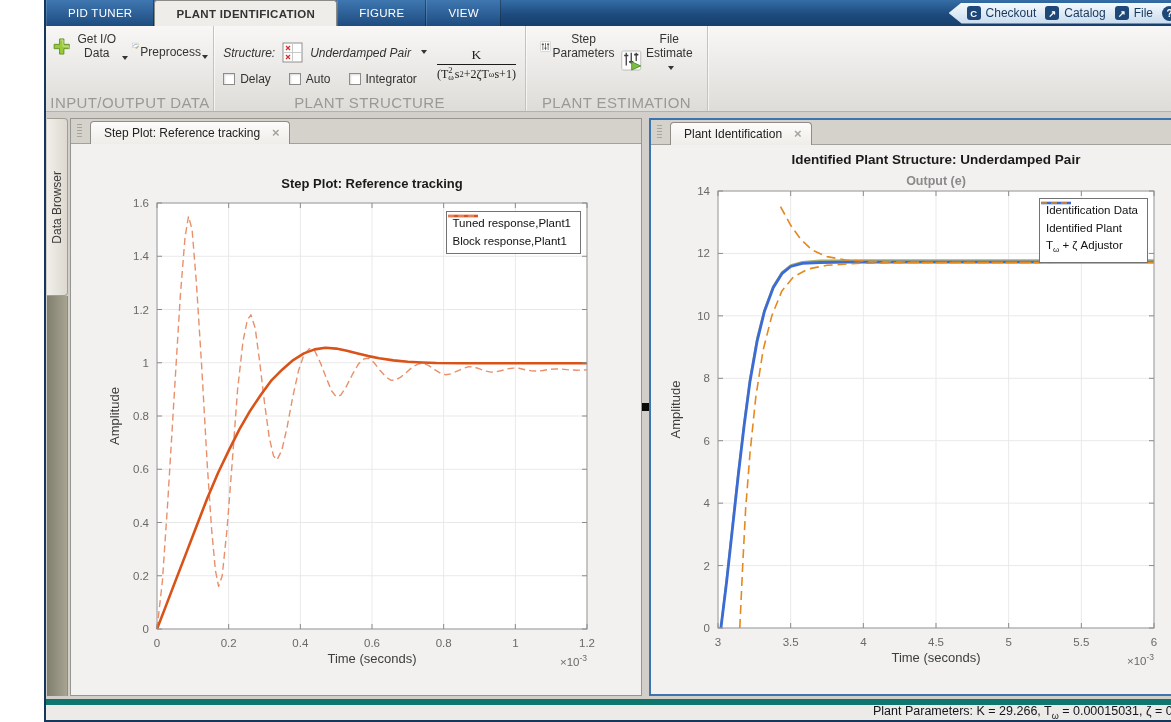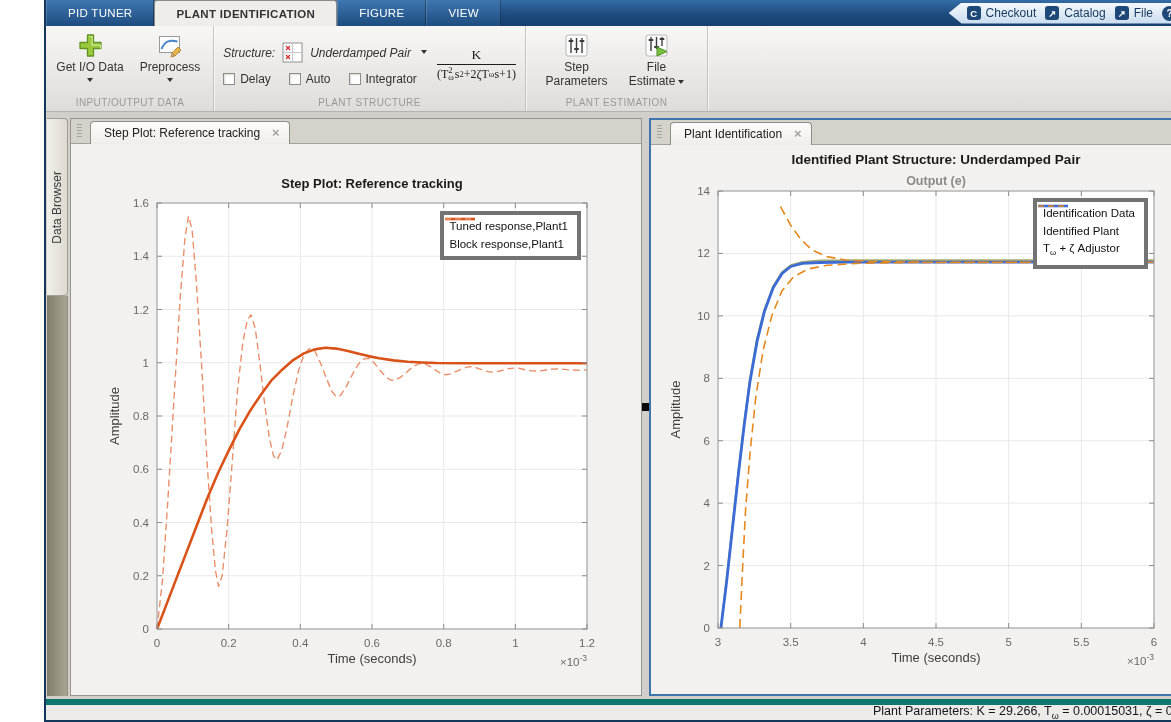--- a/index.html
+++ b/index.html
@@ -20,22 +20,22 @@
            display:inline-flex; align-items:center; justify-content:center; }
   .qa-help { width:15px; height:15px; background:#1d4878; color:#fff; border-radius:50%; font-size:10px; font-weight:bold;
              display:inline-flex; align-items:center; justify-content:center; }
   .qa-plus { position:relative; }
   .qa-badge { position:absolute; right:-3px; bottom:-4px; color:#eebf2f; font-size:10px; font-weight:bold; text-shadow:0 0 1px #7a5c00; }
 
   
   .ribbon { background:linear-gradient(#f8f7f6,#dedcd8); border-bottom:1px solid #b5b2ad; display:flex; position:relative; }
   .rib-sec { display:grid; grid-template-rows:1fr 15px; border-right:1px solid #c6c3bf; box-shadow:1px 0 0 rgba(255,255,255,.6); }
   .sec-body { display:flex; align-items:flex-start; justify-content:center; gap:4px; padding:4px 6px 0; }
-  .sec-label { font-size:10px; color:#9b9994; text-align:center; letter-spacing:.4px; line-height:14px; }
-  .bb { display:flex; flex-direction:column; align-items:center; width:76px; font-size:12px; color:#333; padding-top:2px; gap:1px; }
+  .sec-label { font-size:15px; color:#9b9994; text-align:center; letter-spacing:.4px; line-height:14px; }
+  .bb { display:flex; flex-direction:row; align-items:flex-end; width:76px; font-size:12px; color:#333; padding-top:2px; gap:1px; }
   .bb .lbl { text-align:center; line-height:14px; }
   .caret { width:0; height:0; border-left:3.5px solid transparent; border-right:3.5px solid transparent; border-top:4px solid #333; margin-top:3px; }
   .caret.inline { display:inline-block; margin:0 0 1px 3px; }
   .struct-grid { display:flex; align-items:center; gap:10px; padding:0 8px; }
   .struct-left { display:flex; flex-direction:column; gap:9px; padding-top:6px; }
   .struct-row { display:flex; align-items:center; gap:7px; font-size:12px; color:#333;font-style:italic; }
   .cb-row { display:flex; align-items:center; gap:18px; font-size:12px; color:#333; }
   .cb { display:flex; align-items:center; gap:5px; }
   .cb-box { width:12px; height:12px; background:#fff; border:1px solid #8e8c88; box-shadow:inset 1px 1px 2px rgba(0,0,0,.15); }
   .formula { display:flex; flex-direction:column; align-items:center; justify-content:center; margin-top:8px;
@@ -64,21 +64,21 @@
   .grip { width:5px; height:15px; margin:0 8px 4px 3px; background:repeating-linear-gradient(180deg,#a7a49d 0 1px,transparent 1px 3px); }
   .doc-tab { display:flex; align-items:center; gap:12px; padding:4px 9px 4px 13px; background:linear-gradient(#fdfcfb,#efede9);
              border:1px solid #8f8d88; border-bottom:none; border-radius:4px 4px 0 0; font-size:12px; color:#222; position:relative; top:1px; }
   .doc-close { color:#a6a39d; font-size:13px; font-weight:bold; line-height:10px; }
   .figure { flex:1; position:relative; background:#f2f1ef; min-height:0; }
   .figure svg { position:absolute; left:0; top:0; font-family:"Liberation Sans", sans-serif; }
 
   .splitter { width:7px; display:flex; align-items:center; justify-content:center; flex:none; }
   .knob { width:7px; height:8px; background:#0a0a0a; }
 
-  .chart-legend { position:absolute; border:4px solid #737373; background:#fff; padding:3px 9px 3px 6px; z-index:2; }
+  .chart-legend { position:absolute; border:1px solid #737373; background:#fff; padding:3px 9px 3px 6px; z-index:2; }
   .lg-row { display:flex; align-items:center; gap:6px; font-size:11.5px; color:#111; line-height:17.5px; white-space:nowrap; }
   .lg-row sub { font-size:8px; }
 
   
   .statusbar { background:#edebe7; border-top:6px solid #0f766e; display:flex; align-items:center; justify-content:flex-end;
                padding:0 16px 0 8px; font-size:12.5px; color:#15151f; position:relative; }
   .statusbar sub { font-size:9px; }
   .resize-grip { position:absolute; right:2px; bottom:2px; width:13px; height:13px;
                  background-image:radial-gradient(circle,#a8a59e 1.2px,transparent 1.4px); background-size:4.3px 4.3px;
                  clip-path:polygon(100% 0,100% 100%,0 100%); }

